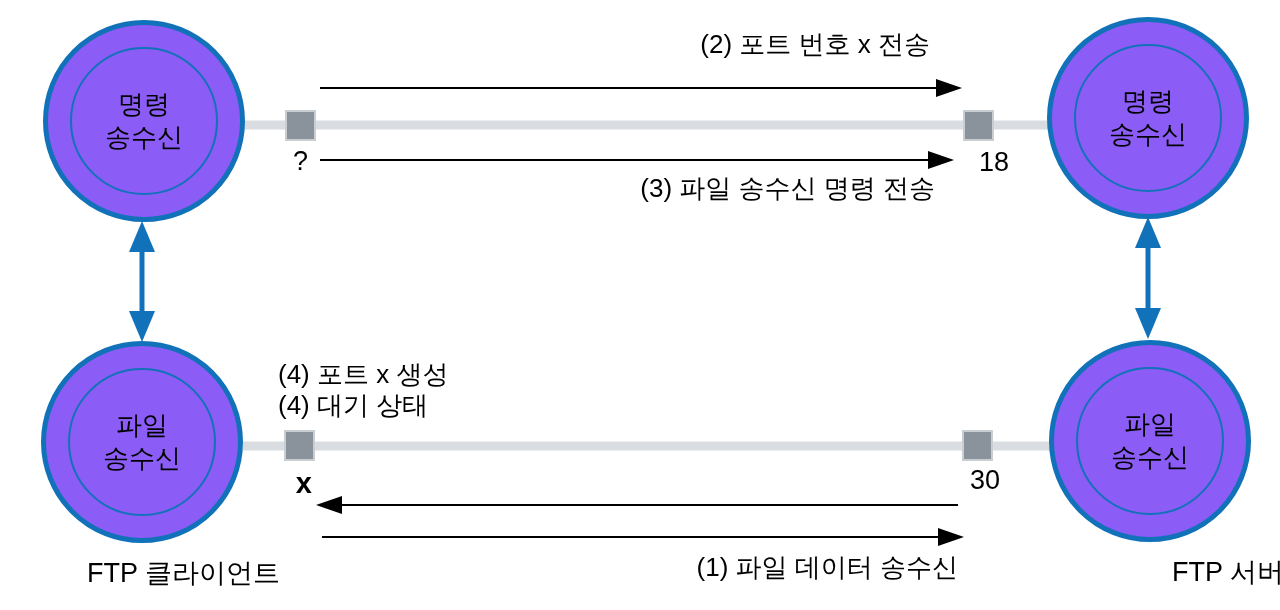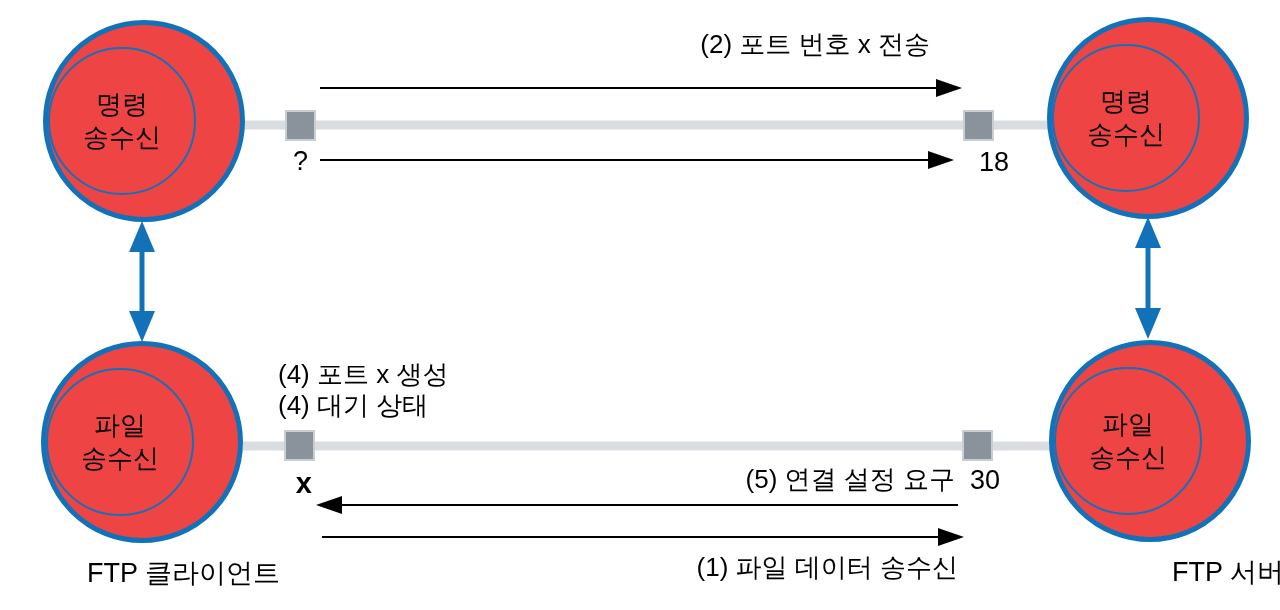--- a/index.html
+++ b/index.html
@@ -12,22 +12,22 @@
     overflow:hidden;
   }
   .layer{position:absolute;left:0;top:0;}
   
   .node{
     position:absolute;
     width:202px;height:202px;
     border:5px solid #1272b9;
     border-radius:50%;
     box-sizing:border-box;
-    background:#ef4444;
-    display:flex;align-items:center;
+    background:#8b5cf6;
+    display:flex;align-items:center;justify-content:center;
     z-index:2;
   }
   .node-inner{
     width:148px;height:148px;
     border:2px solid #1272b9;
     border-radius:50%;
     box-sizing:border-box;
     display:flex;align-items:center;justify-content:center;
   }
   .node-label{
@@ -135,21 +135,21 @@
   <div class="socket" style="left:963px;top:110px;"></div>
   <div class="socket" style="left:284px;top:430px;"></div>
   <div class="socket" style="left:962px;top:430px;"></div>
 
   <div class="ann port center" style="left:284px;top:145px;width:24px;">?</div>
   <div class="ann port center" style="left:969px;top:146px;width:40px;">18</div>
   <div class="ann port-bold center" style="left:282px;top:466px;width:30px;">x</div>
   <div class="ann port center" style="left:960px;top:464px;width:40px;">30</div>
 
   <div class="ann center" style="left:310px;top:29px;width:620px;">(2) 포트 번호 x 전송</div>
+  <div class="ann center" style="left:315px;top:173px;width:620px;">(3) 파일 송수신 명령 전송</div>
   <div class="ann" style="left:278px;top:359px;">(4) 포트 x 생성</div>
   <div class="ann" style="left:278px;top:390px;">(4) 대기 상태</div>
-  <div class="ann center" style="left:335px;top:464px;width:620px;">(5) 연결 설정 요구</div>
   <div class="ann center" style="left:338px;top:552px;width:620px;">(1) 파일 데이터 송수신</div>
 
   <div class="ann caption center" style="left:30px;top:557px;width:250px;">FTP 클라이언트</div>
   <div class="ann caption center" style="left:1034px;top:556px;width:250px;">FTP 서버</div>
 
 </div>
 
 </body></html>

